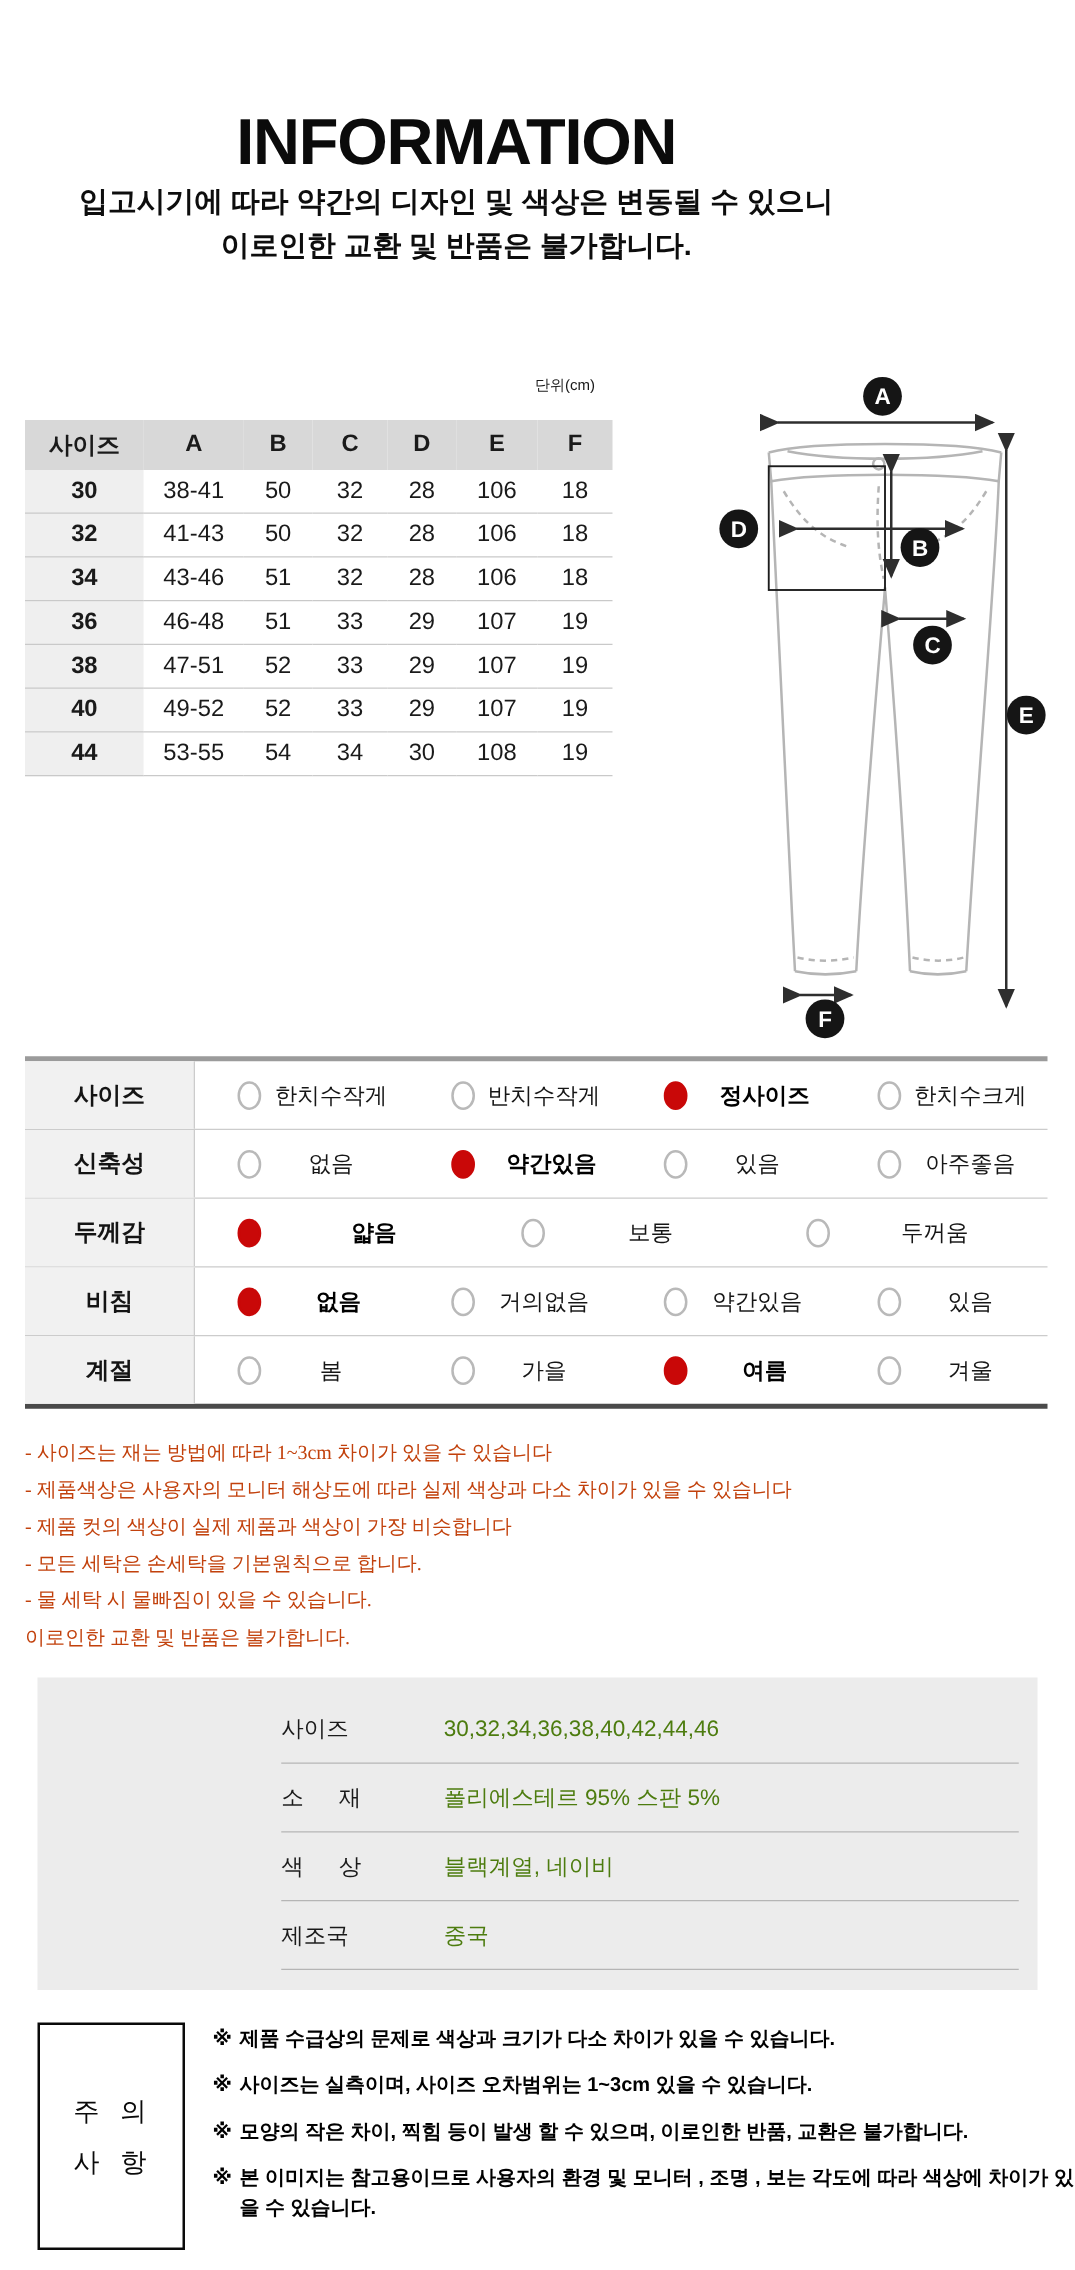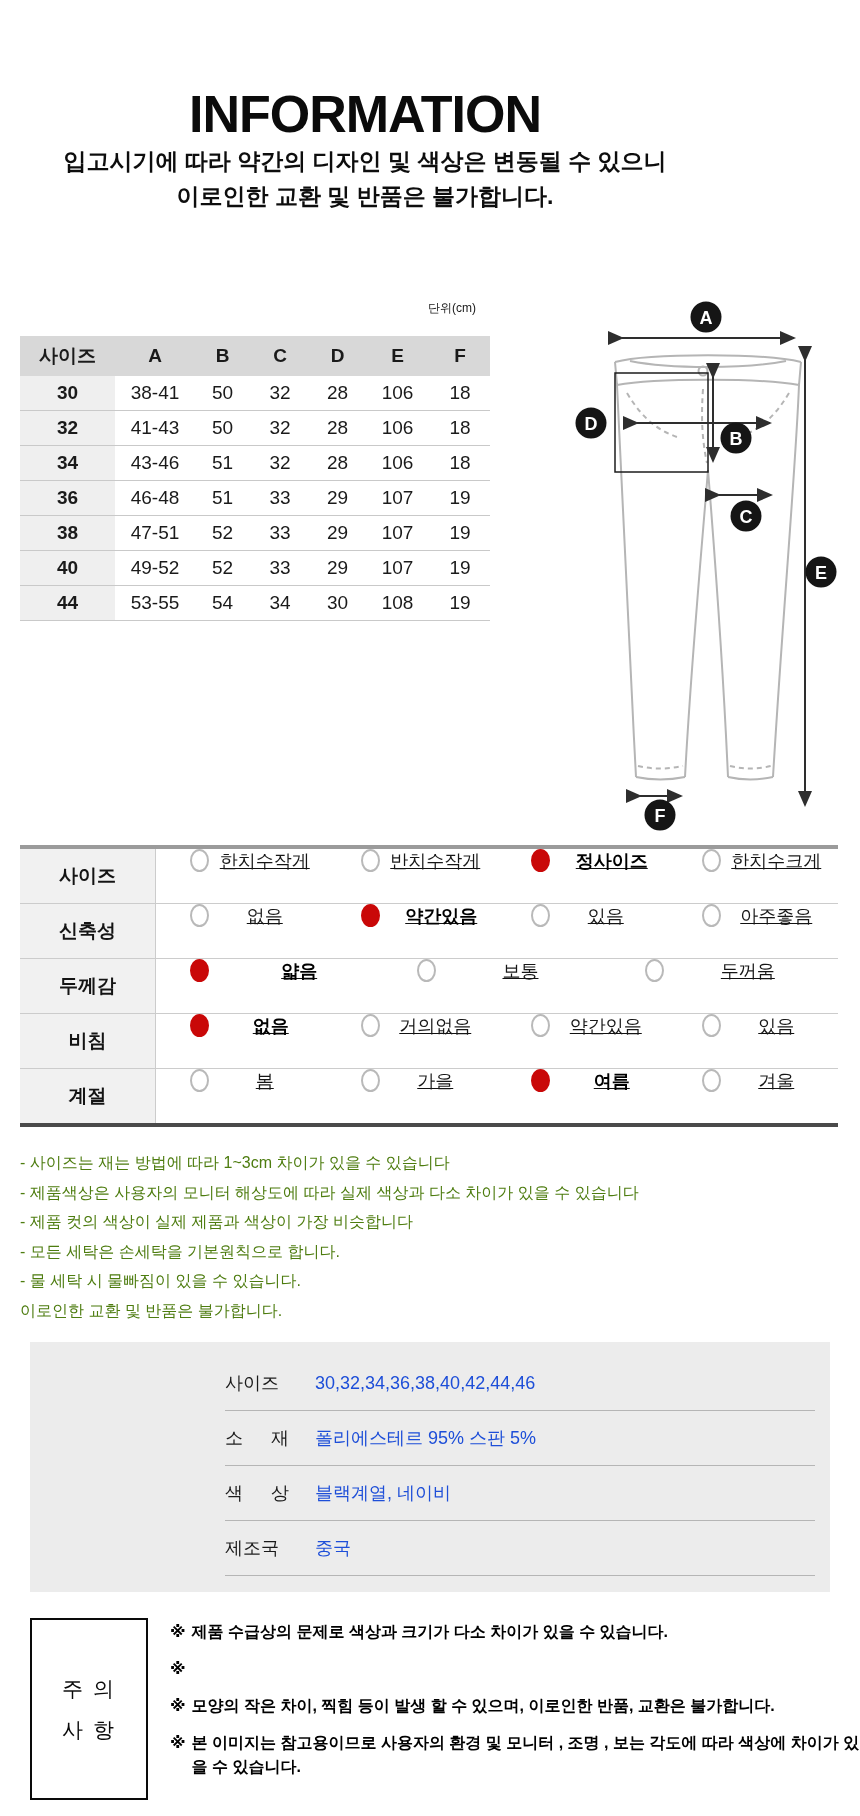--- a/index.html
+++ b/index.html
@@ -25,40 +25,40 @@
   .diagram{position:absolute;left:490px;top:265px;width:348px;height:570px;}
   
   .attr-table{position:absolute;left:20px;top:845px;width:818px;
     border-top:4px solid #9b9b9b;border-bottom:4px solid #4a4a4a;}
   .attr-row{display:flex;height:54px;border-bottom:1px solid #ccc;align-items:stretch;}
   .attr-row:last-child{border-bottom:none;}
   .attr-label{width:135px;background:#f1f1f1;border-right:1px solid #ccc;
     display:flex;align-items:center;justify-content:center;
     font-size:19px;font-weight:700;color:#141414;}
   .attr-options{flex:1;display:flex;}
-  .opt{flex:1;display:flex;text-decoration:underline;}
+  .opt{flex:1;display:flex;align-items:center;}
   .radio{width:19px;height:23px;border:2px solid #b9b9b9;border-radius:50%;
     background:#fff;margin-left:34px;flex:0 0 auto;box-sizing:border-box;}
   .radio.on{background:#c90808;border-color:#c90808;}
   .opt-label{flex:1;text-align:center;font-size:18px;color:#161616;padding-right:6px;}
   .opt.selected .opt-label{font-weight:700;color:#000;margin-left:12px;}
   
   .notes{position:absolute;left:20px;top:1148px;width:800px;}
-  .note-line{font-size:16px;line-height:29.5px;color:#4d7c0f;}
+  .note-line{font-size:16px;line-height:29.5px;color:#c2410c;font-family:Liberation Serif, serif;}
   
   .product-box{position:absolute;left:30px;top:1342px;width:800px;height:250px;background:#ececec;}
   .product-rows{margin:14px 15px 0 195px;}
   .p-row{display:flex;align-items:center;height:54px;border-bottom:1px solid #b5b5b5;}
   .p-label{width:64px;font-size:18px;color:#1a1a1a;text-align:justify;text-align-last:justify;}
-  .p-value{margin-left:26px;font-size:18px;color:#1d4ed8;}
+  .p-value{margin-left:66px;font-size:18px;color:#4d7c0f;}
   
   .caution-box{position:absolute;left:30px;top:1618px;width:118px;height:182px;
     border:2px solid #0a0a0a;box-sizing:border-box;background:#fff;
     display:flex;flex-direction:column;align-items:center;justify-content:center;gap:13px;}
-  .caution-box .cline{font-size:21px;letter-spacing:2px;color:#0a0a0a;}
+  .caution-box .cline{font-size:21px;letter-spacing:2px;color:#0a0a0a;font-family:Liberation Mono, monospace;}
   .caution-list{position:absolute;left:170px;top:1620px;width:690px;}
   .c-item{display:flex;font-size:16px;font-weight:700;color:#000;line-height:24px;margin-bottom:13px;}
   .c-mark{flex:0 0 auto;margin-right:6px;}
 </style>
 </head>
 <body>
 
 <div class="header">
   <div class="title">INFORMATION</div>
   <div class="subtitle">
@@ -358,20 +358,21 @@
   <div class="cline">주 의</div>
   <div class="cline">사 항</div>
 </div>
 <div class="caution-list" id="caution-list">
     <div class="c-item">
       <span class="c-mark">※</span>
       <span class="c-text">제품 수급상의 문제로 색상과 크기가 다소 차이가 있을 수 있습니다.</span>
     </div>
     <div class="c-item">
       <span class="c-mark">※</span>
+      <span class="c-text">사이즈는 실측이며, 사이즈 오차범위는 1~3cm 있을 수 있습니다.</span>
     </div>
     <div class="c-item">
       <span class="c-mark">※</span>
       <span class="c-text">모양의 작은 차이, 찍힘 등이 발생 할 수 있으며, 이로인한 반품, 교환은 불가합니다.</span>
     </div>
     <div class="c-item">
       <span class="c-mark">※</span>
       <span class="c-text">본 이미지는 참고용이므로 사용자의 환경 및 모니터 , 조명 , 보는 각도에 따라 색상에 차이가 있을 수 있습니다.</span>
     </div>
   </div>

